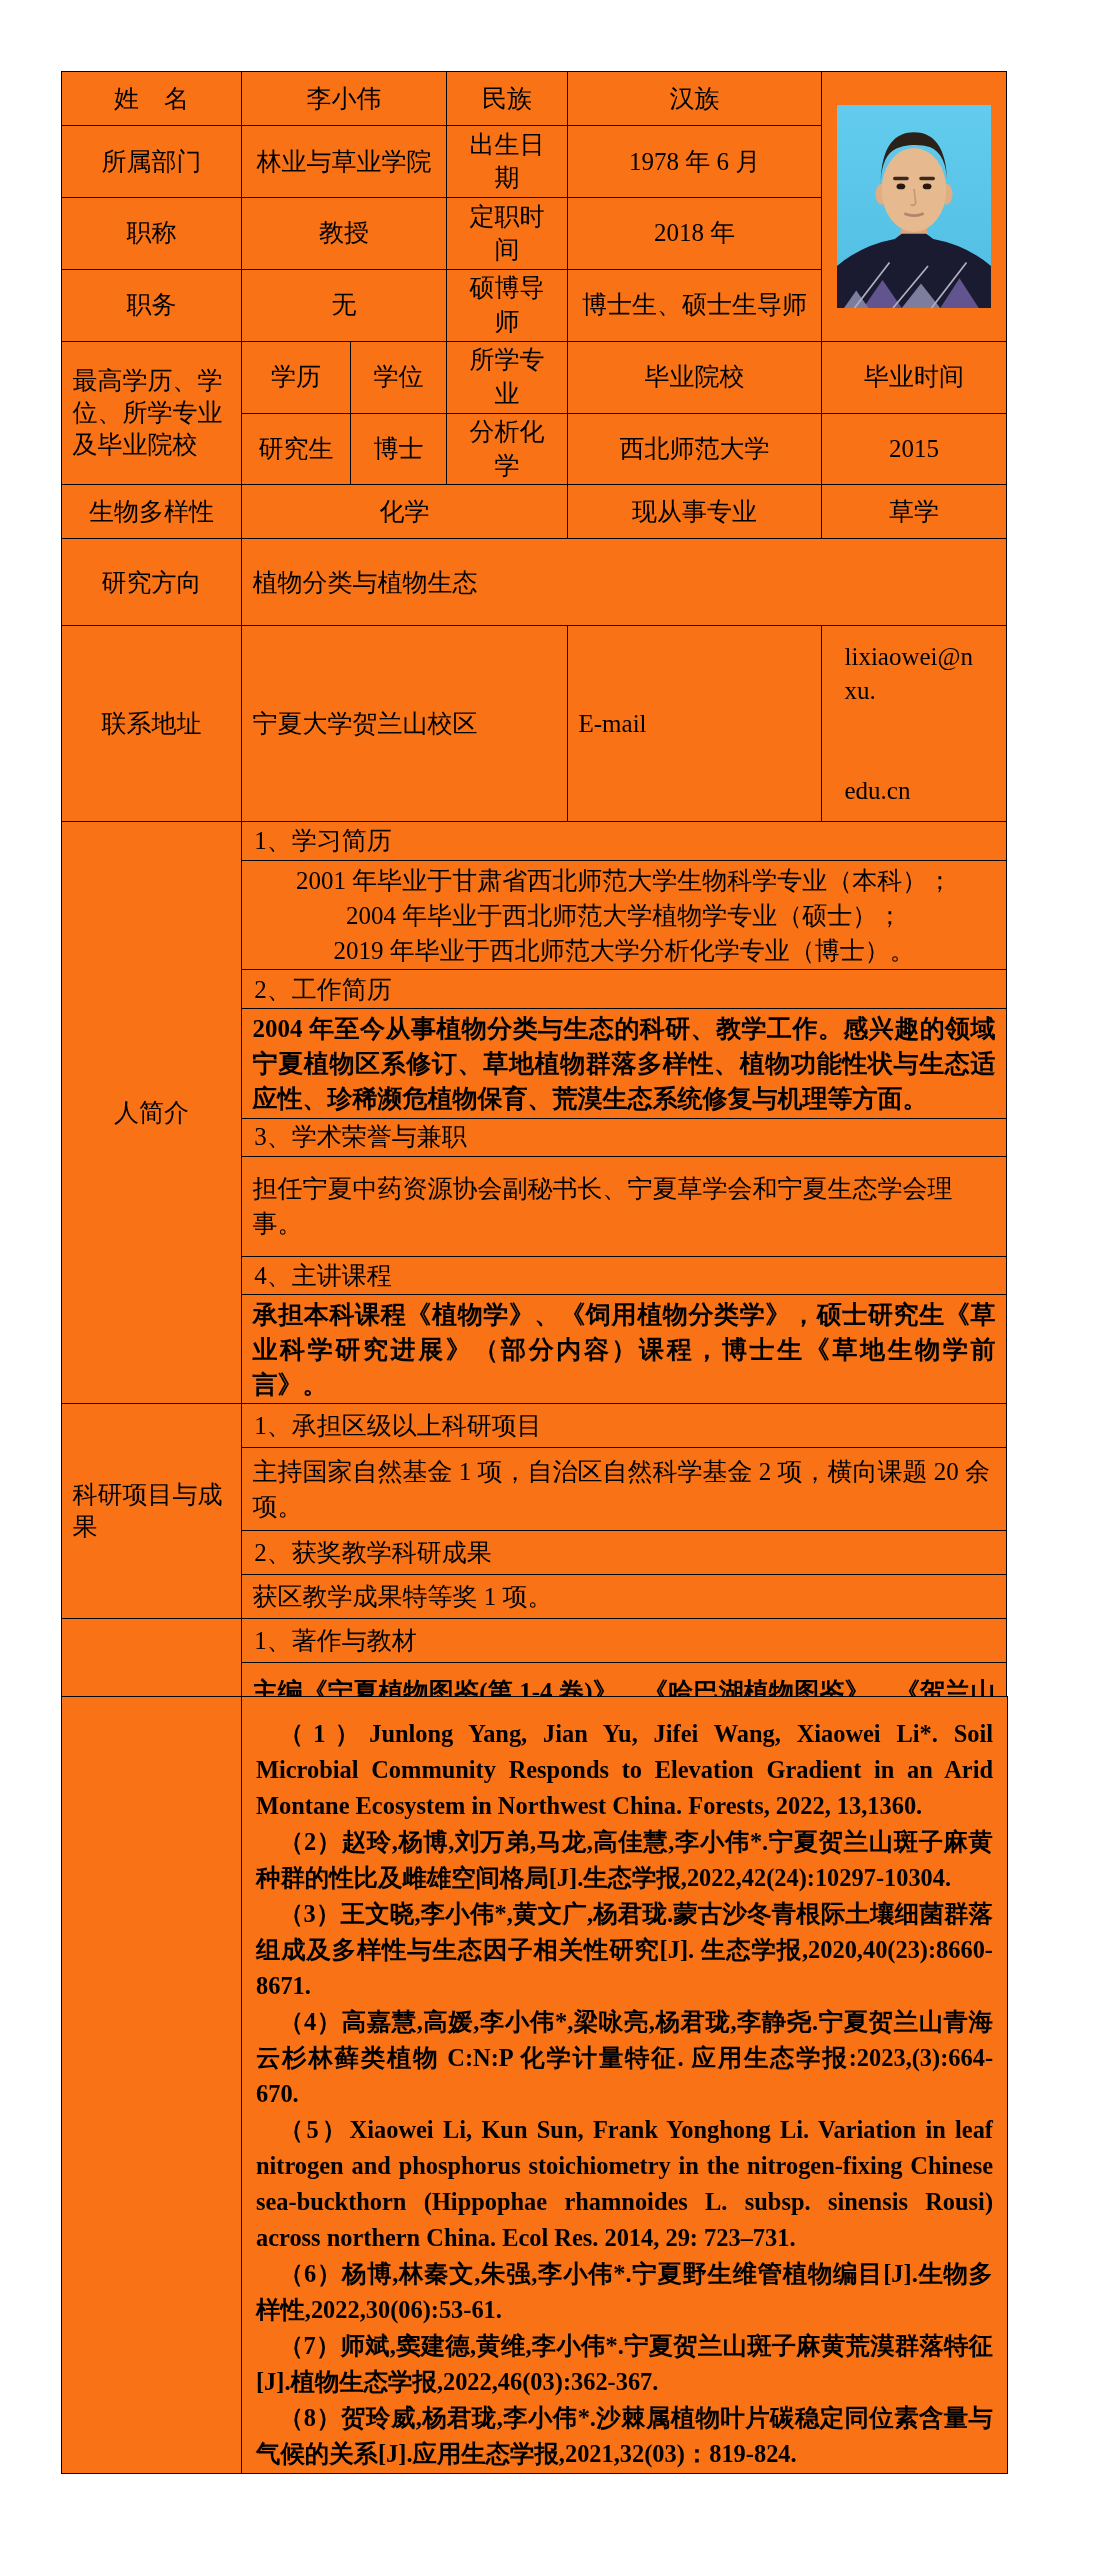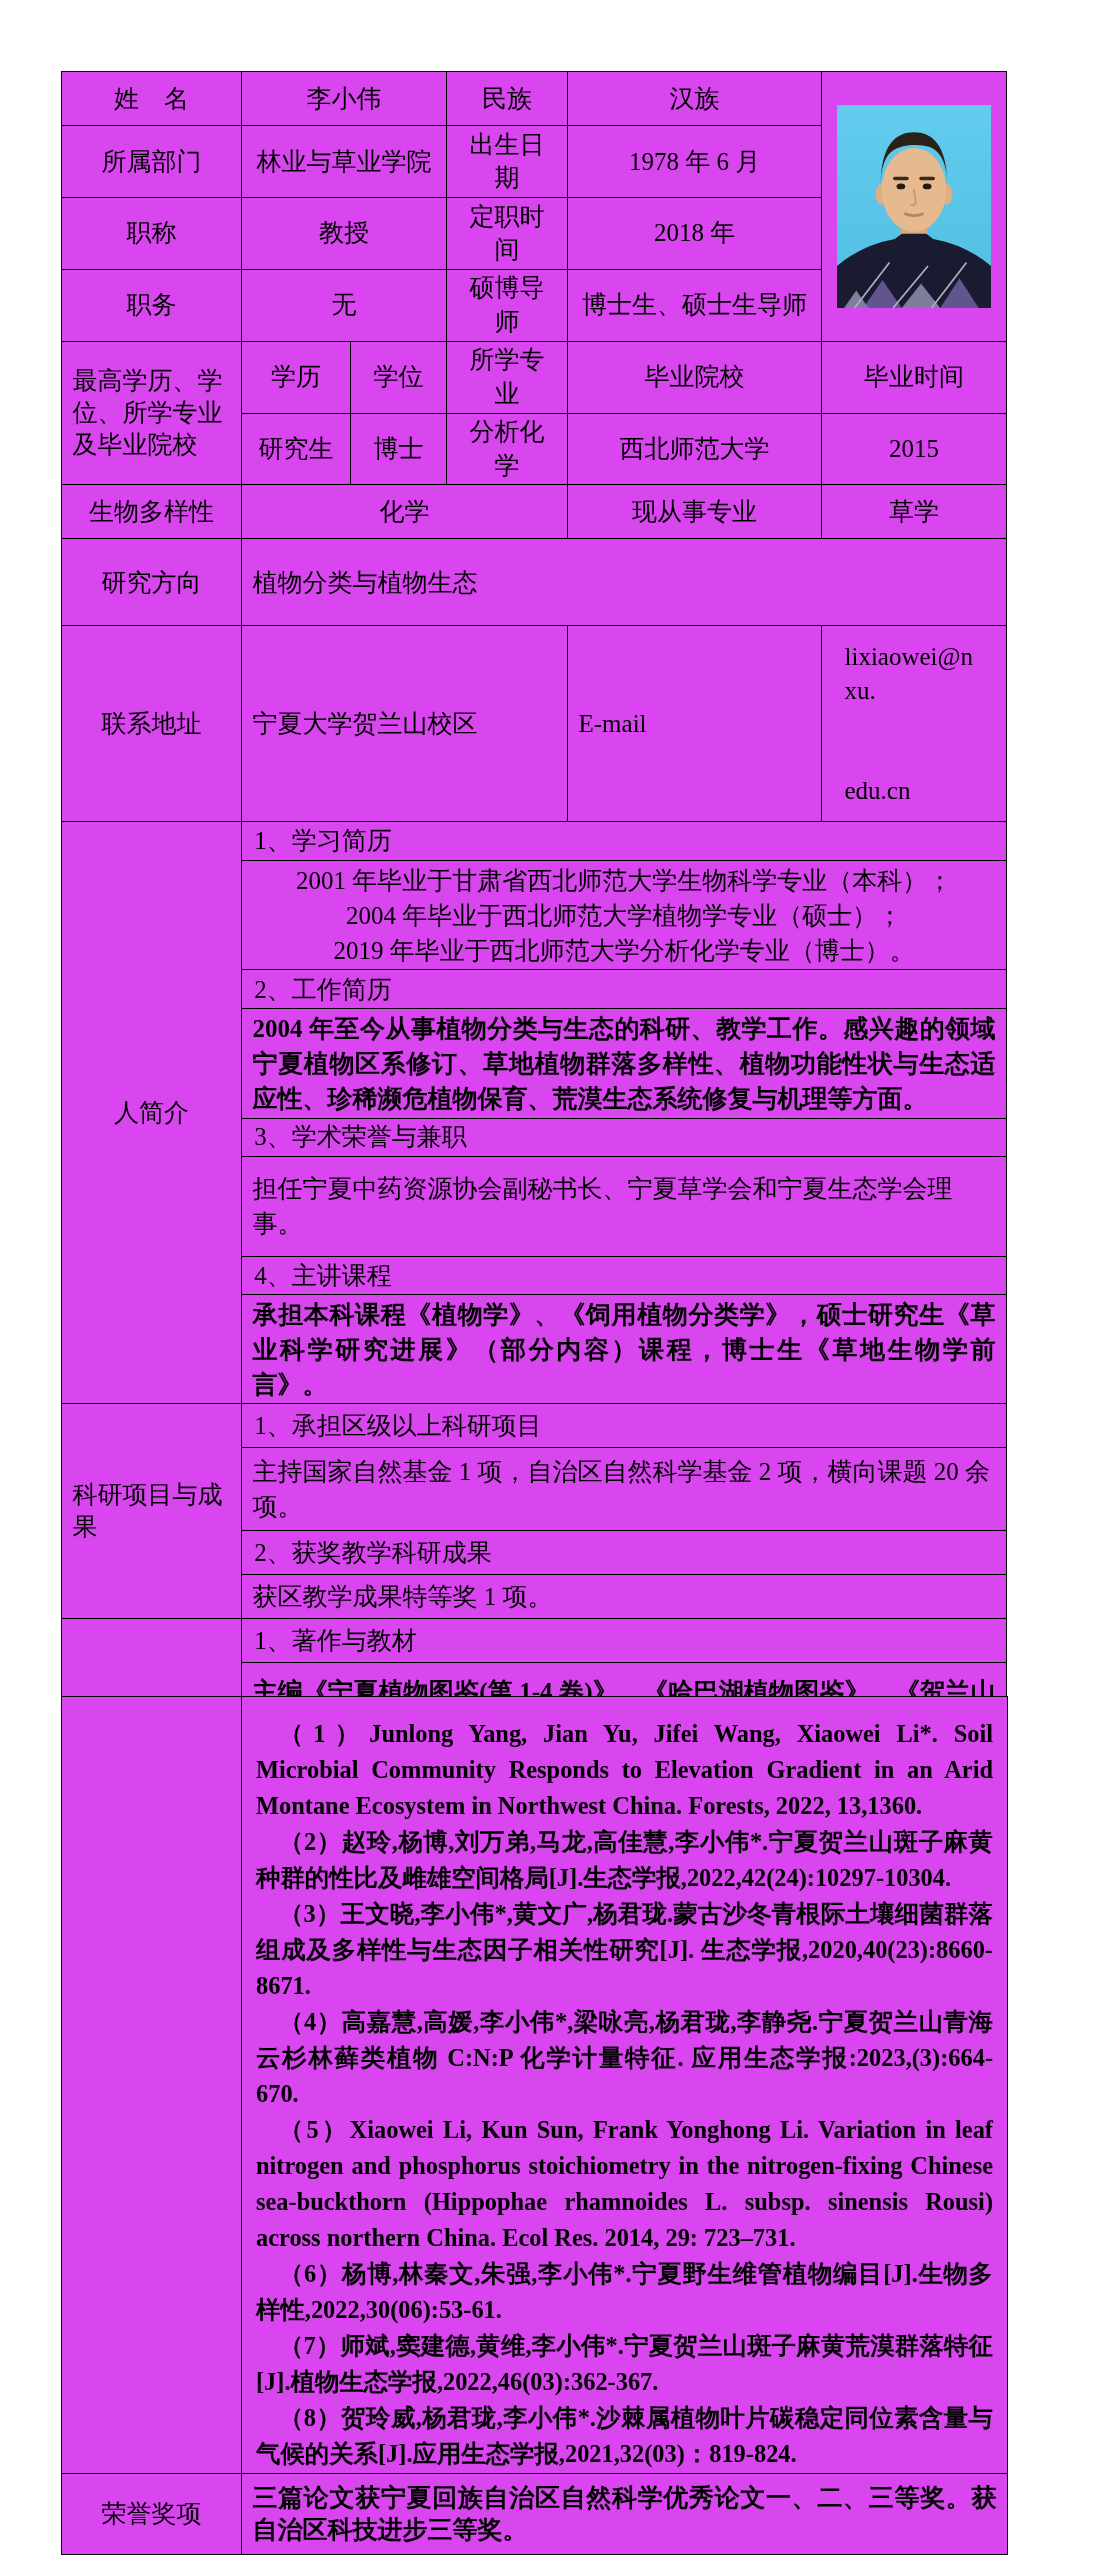--- a/index.html
+++ b/index.html
@@ -1,21 +1,21 @@
 <!DOCTYPE html>
 <html style="font-size:14px"><head>
 <meta charset="utf-8">
 <style>
   html,body{margin:0;padding:0;}
   body{
     width:1108px;height:2576px;background:#ffffff;color:#000;
     font-family:"Liberation Serif","DejaVu Serif",serif;
     position:relative;overflow:hidden;
   }
-  table{border-collapse:collapse;table-layout:fixed;position:absolute;background:#d946ef;}
+  table{border-collapse:collapse;table-layout:fixed;position:absolute;background:#f97316;}
   #table1{left:61px;top:71px;width:945px;}
   #table2{left:61px;top:1696px;width:945px;}
   td{
     border:1.7px solid #000;font-size:25px;line-height:1.35;
     padding:1.7px 10.5px;overflow:hidden;vertical-align:middle;word-break:break-word;
   }
   .ctr{text-align:center;}
   .lft{text-align:left;}
   .jst{text-align:justify;font-weight:bold;}
   .bold{font-weight:normal;}
@@ -211,19 +211,15 @@
           <p class="pub">（1）Junlong Yang, Jian Yu, Jifei Wang, Xiaowei Li*. Soil Microbial Community Responds to Elevation Gradient in an Arid Montane Ecosystem in Northwest China. Forests, 2022, 13,1360.</p>
           <p class="pub">（2）赵玲,杨博,刘万弟,马龙,高佳慧,李小伟*.宁夏贺兰山斑子麻黄种群的性比及雌雄空间格局[J].生态学报,2022,42(24):10297-10304.</p>
           <p class="pub">（3）王文晓,李小伟*,黄文广,杨君珑.蒙古沙冬青根际土壤细菌群落 组成及多样性与生态因子相关性研究[J]. 生态学报,2020,40(23):8660-8671.</p>
           <p class="pub">（4）高嘉慧,高媛,李小伟*,梁咏亮,杨君珑,李静尧.宁夏贺兰山青海云杉林藓类植物 C:N:P 化学计量特征. 应用生态学报:2023,(3):664-670.</p>
           <p class="pub">（5）Xiaowei Li, Kun Sun, Frank Yonghong Li. Variation in leaf nitrogen and phosphorus stoichiometry in the nitrogen-fixing Chinese sea-buckthorn (Hippophae rhamnoides L. subsp. sinensis Rousi) across northern China. Ecol Res. 2014, 29: 723–731.</p>
           <p class="pub">（6）杨博,林秦文,朱强,李小伟*.宁夏野生维管植物编目[J].生物多样性,2022,30(06):53-61.</p>
           <p class="pub">（7）师斌,窦建德,黄维,李小伟*.宁夏贺兰山斑子麻黄荒漠群落特征[J].植物生态学报,2022,46(03):362-367.</p>
           <p class="pub">（8）贺玲威,杨君珑,李小伟*.沙棘属植物叶片碳稳定同位素含量与气候的关系[J].应用生态学报,2021,32(03)：819-824.</p>
         </td>
   </tr>
-  <tr class="h93">
-    <td class="ctr">荣誉奖项</td>
-    <td class="jst lh44">三篇论文获宁夏回族自治区自然科学优秀论文一、二、三等奖。获自治区科技进步三等奖。</td>
-  </tr>
 </tbody>
   </table>
 
 
 </body></html>

